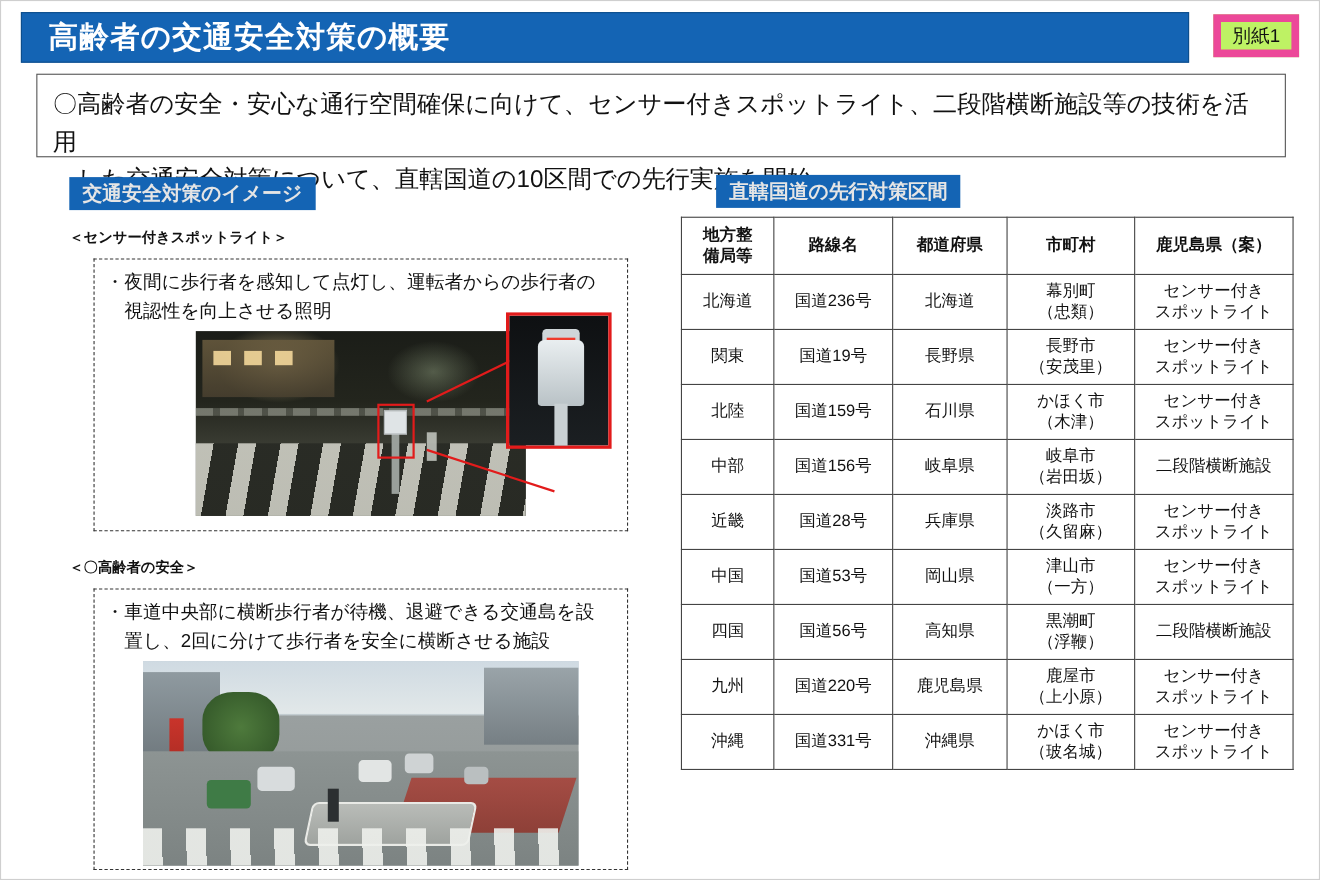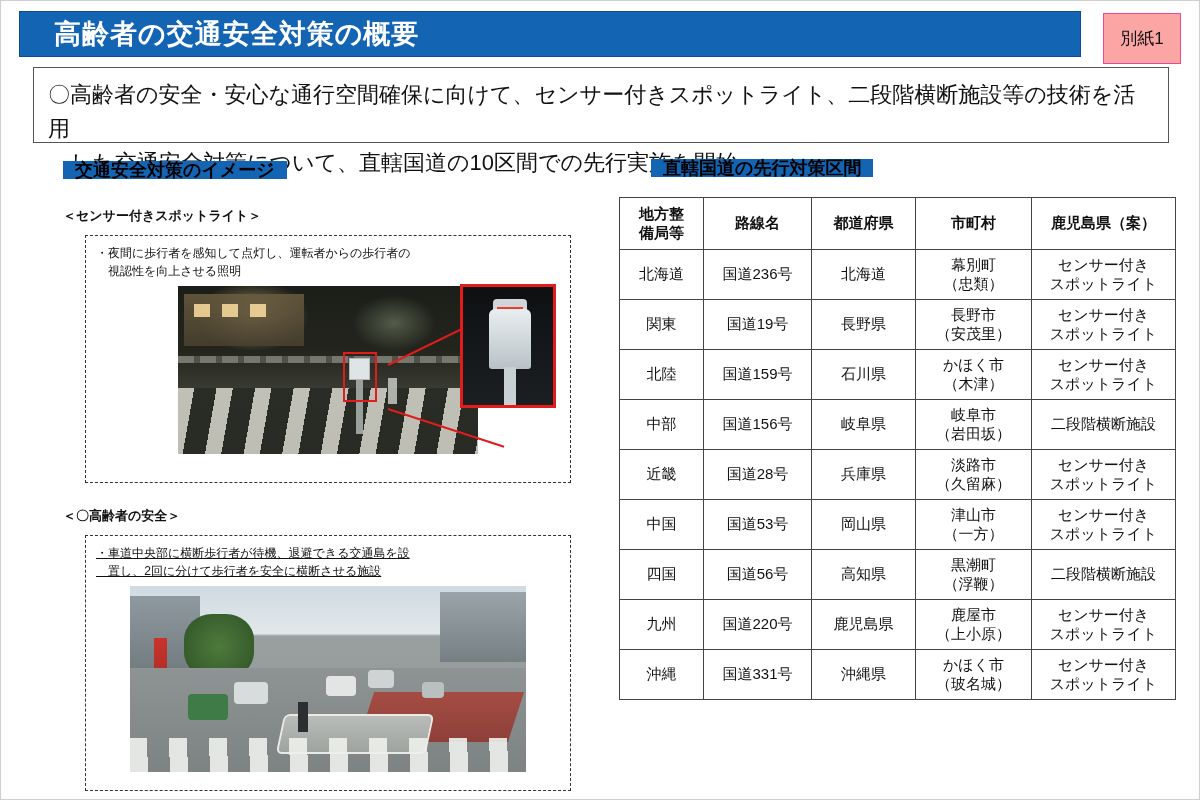--- a/index.html
+++ b/index.html
@@ -25,29 +25,29 @@
     width: 1062px; height: 46px;
     background: #1464b4;
     border: 1px solid #0d4e8c;
     display: flex; align-items: center;
   }
   .header-title {
     color: #ffffff;
     font-size: 27px;
     font-weight: bold;
     letter-spacing: 1px;
-    padding-left: 34px;
+    padding-left: 24px;
     white-space: nowrap;
   }
   .attachment-box {
     position: absolute;
     right: 18px; top: 12px;
-    width: 78px; height: 51px;
-    border: 1px solid #ec4899;
-    background: #fca5a5;
+    width: 78px; height: 39px;
+    border: 7px solid #ec4899;
+    background: #bef264;
     display: flex; align-items: center; justify-content: center;
     font-size: 17px;
   }
 
   
   .lead-box {
     position: absolute;
     left: 32px; top: 66px;
     width: 1136px; height: 76px;
     border: 1px solid #555;
@@ -57,50 +57,50 @@
   .lead-text {
     font-size: 22px;
     line-height: 1.55;
     white-space: pre-line;
   }
 
   
   .chip {
     position: absolute;
     background: #1464b4;
-    color: #000000;
+    color: #e5e5e5;
     font-size: 18px;
     font-weight: bold;
     display: flex; align-items: center;
     padding: 0 12px;
-    height: 18px;
+    height: 30px;
   }
   #chip-left  { left: 62px;  top: 160px; }
   #chip-right { left: 650px; top: 158px; }
 
   
   .sub-title {
     position: absolute;
     font-size: 13px;
     font-weight: bold;
     color: #111;
   }
   #sub-title-1 { left: 62px; top: 206px; }
   #sub-title-2 { left: 62px; top: 506px; }
 
   .dashed-box {
     position: absolute;
     border: 1.6px dashed #333;
     background: #fff;
   }
   #panel-1 { left: 84px; top: 234px; width: 486px; height: 248px; }
-  #panel-2 { left: 84px; top: 534px; width: 486px; height: 256px; text-decoration: underline; }
+  #panel-2 { left: 84px; top: 534px; width: 486px; height: 256px; }
 
   .panel-text {
-    font-size: 12px;
+    font-size: 17px;
     line-height: 1.5;
     padding: 8px 10px 0 10px;
     white-space: pre-line;
   }
 
   
   .photo {
     position: relative;
     margin: 6px auto 0 auto;
     overflow: hidden;

